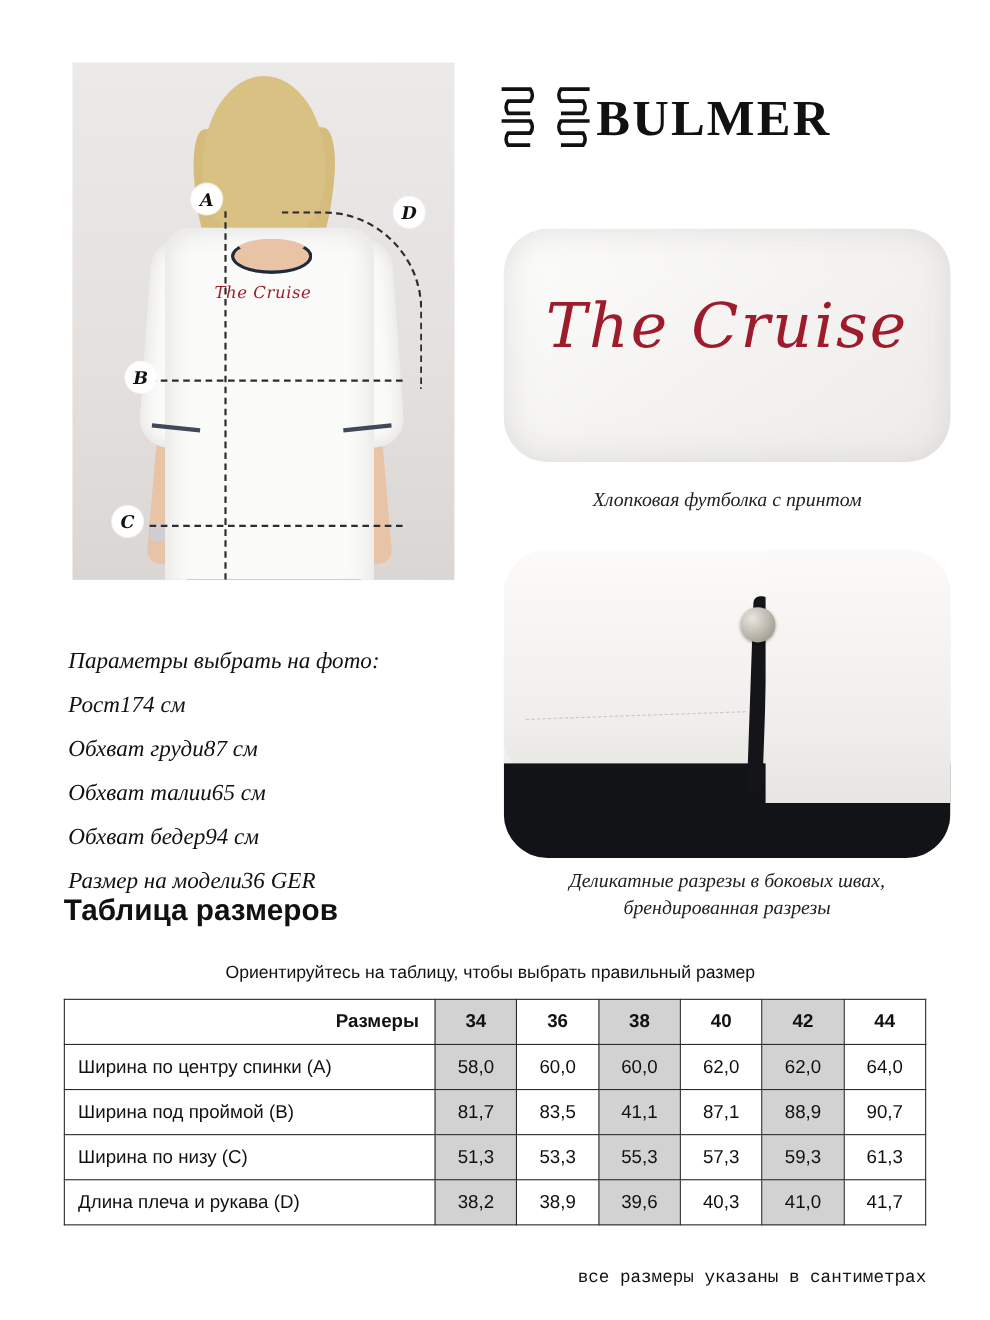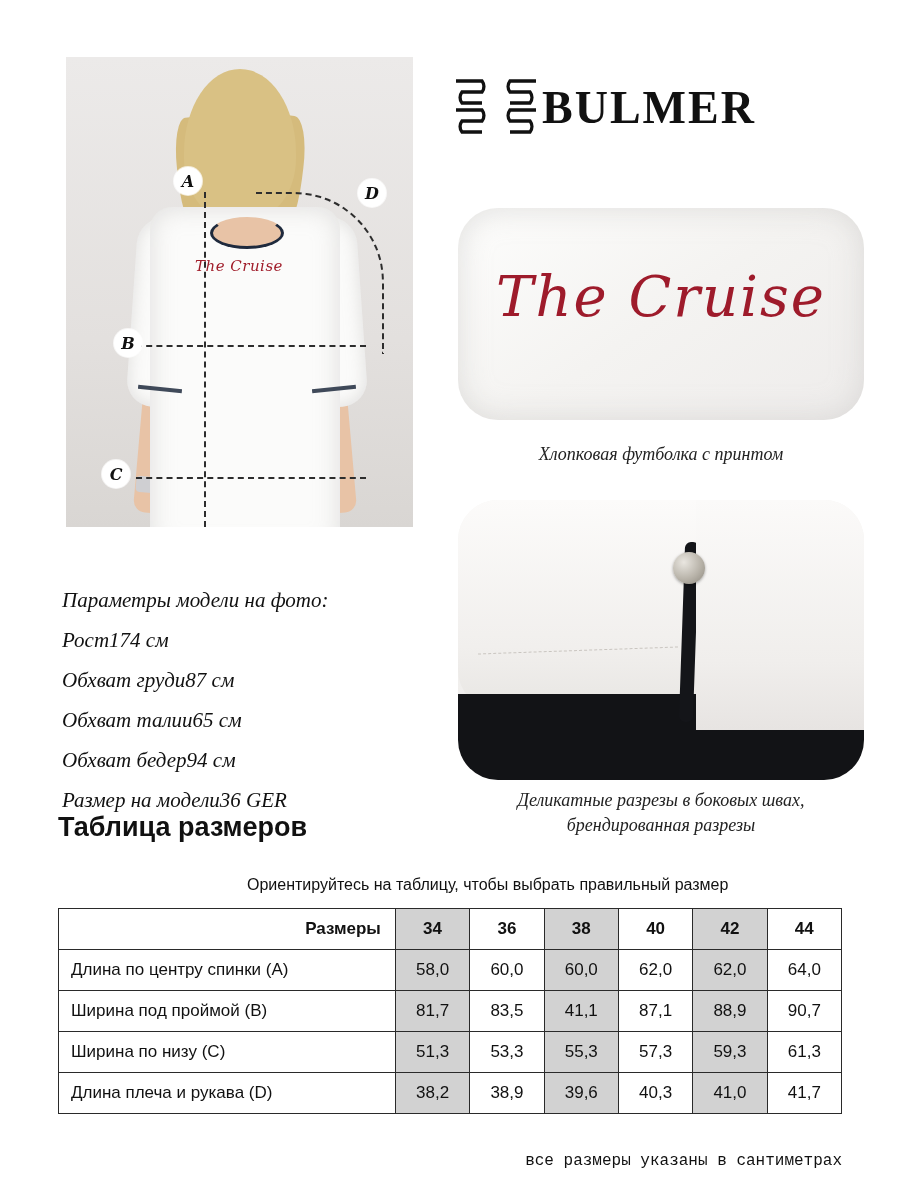--- a/index.html
+++ b/index.html
@@ -449,21 +449,20 @@
     color: #111;
   }
   .size-hint {
     position: absolute;
     left: 205px;
     top: 876px;
     width: 640px;
     font-family: "Liberation Sans", sans-serif;
     font-size: 16px;
     color: #111;
-    margin-left: 42px;
   }
   table.sizes {
     position: absolute;
     left: 58px;
     top: 908px;
     width: 784px;
     border-collapse: collapse;
     font-family: "Liberation Sans", sans-serif;
     font-size: 17px;
     color: #111;
@@ -563,21 +562,21 @@
     <div class="hem-fabric"></div>
     <div class="hem-black"></div>
     <div class="hem-slit"></div>
     <div class="hem-right-panel"></div>
     <div class="hem-stitch"></div>
     <div class="hem-button"></div>
   </div>
   <div class="caption cap-hem">Деликатные разрезы в боковых швах, брендированная разрезы</div>
 
   <div class="model-params">
-    <div class="mp-title">Параметры модели на фото:</div>
+    <div class="mp-title">Параметры выбрать на фото:</div>
     <div class="mp-row">
       <span class="mp-label">Рост</span>
       <span class="mp-value">174 см</span>
     </div>
     <div class="mp-row">
       <span class="mp-label">Обхват груди</span>
       <span class="mp-value">87 см</span>
     </div>
     <div class="mp-row">
       <span class="mp-label">Обхват талии</span>
@@ -603,21 +602,21 @@
         <th class="col shaded">34</th>
         <th class="col">36</th>
         <th class="col shaded">38</th>
         <th class="col">40</th>
         <th class="col shaded">42</th>
         <th class="col">44</th>
       </tr>
     </thead>
     <tbody>
       <tr>
-        <td class="rowlabel">Длина по центру спинки (A)</td>
+        <td class="rowlabel">Ширина по центру спинки (A)</td>
         <td class="col shaded">58,0</td>
         <td class="col">60,0</td>
         <td class="col shaded">60,0</td>
         <td class="col">62,0</td>
         <td class="col shaded">62,0</td>
         <td class="col">64,0</td>
       </tr>
       <tr>
         <td class="rowlabel">Ширина под проймой (B)</td>
         <td class="col shaded">81,7</td>

